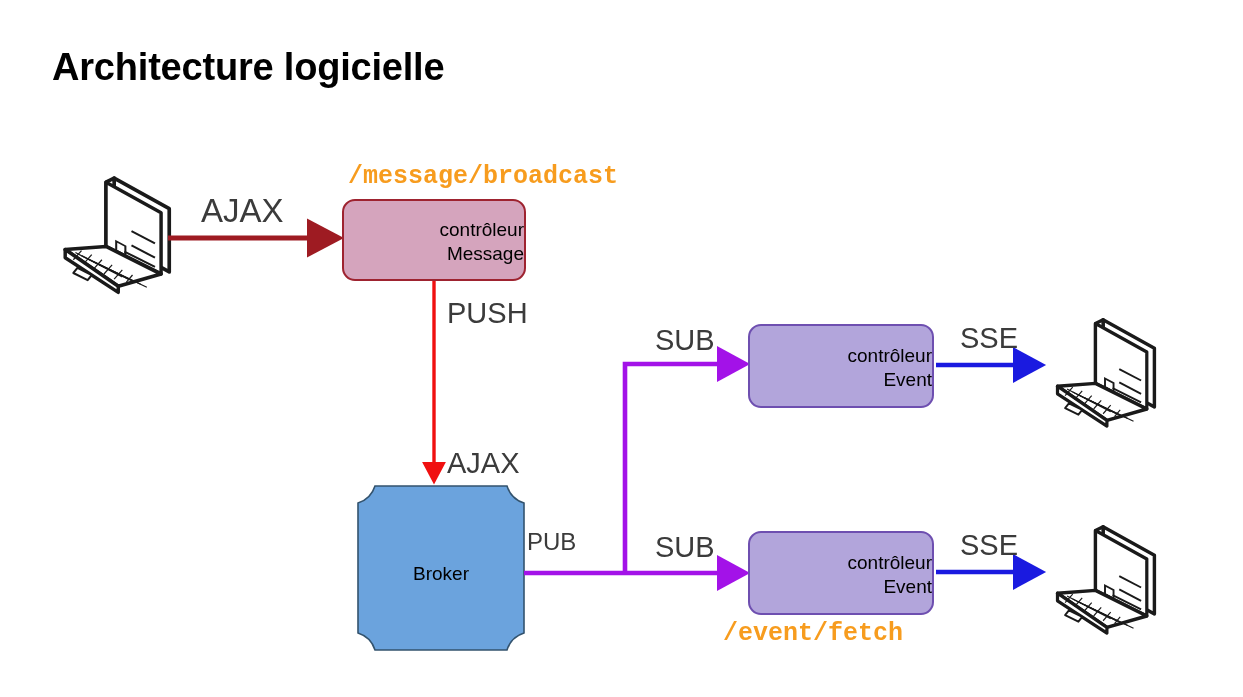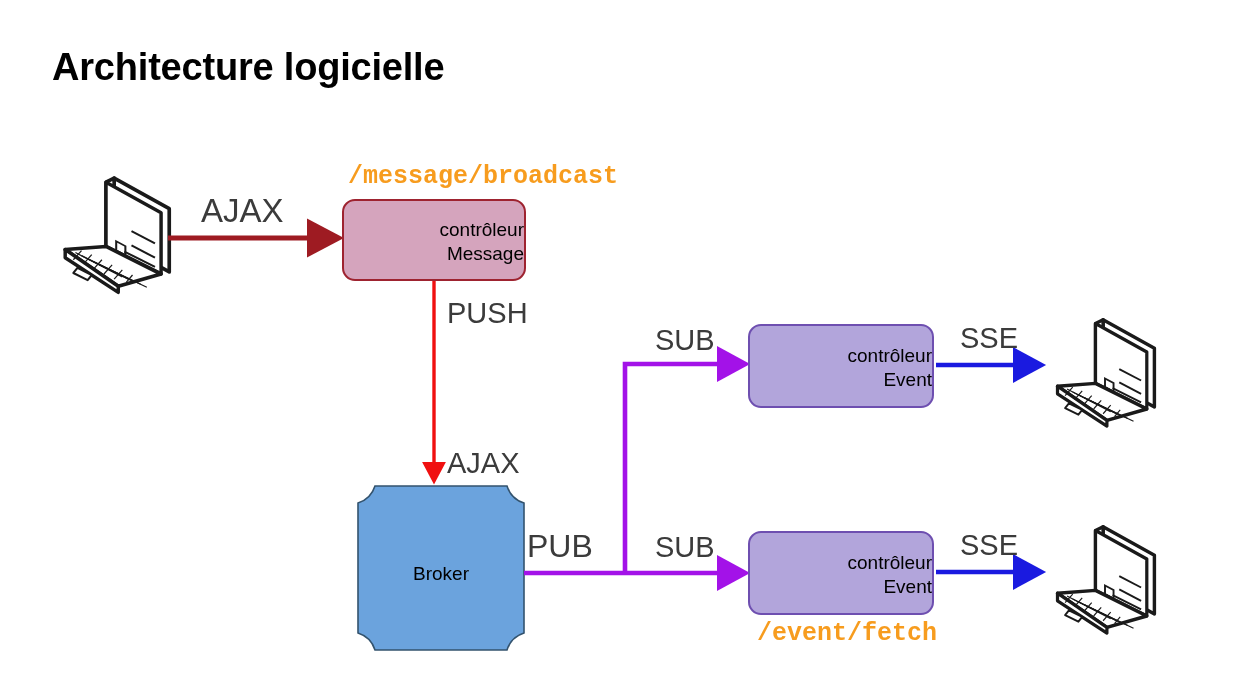--- a/index.html
+++ b/index.html
@@ -236,27 +236,27 @@
       <span>Event</span>
     </div>
   </div>
 
   <div class="edge-label" style="left:201px; top:192px; font-size:33px;">AJAX</div>
 
   <div class="edge-label" style="left:447px; top:297px; font-size:29px;">PUSH</div>
 
   <div class="edge-label" style="left:447px; top:447px; font-size:29px;">AJAX</div>
 
-  <div class="edge-label" style="left:527px; top:528px; font-size:32px;">PUB</div>
+  <div class="edge-label" style="left:527px; top:528px; font-size:24px;">PUB</div>
 
   <div class="edge-label" style="left:655px; top:324px; font-size:29px;">SUB</div>
 
   <div class="edge-label" style="left:655px; top:531px; font-size:29px;">SUB</div>
 
   <div class="edge-label" style="left:960px; top:322px; font-size:29px;">SSE</div>
 
   <div class="edge-label" style="left:960px; top:529px; font-size:29px;">SSE</div>
 
   <div class="route-label" style="left:348px; top:162px; font-size:25px;">/message/broadcast</div>
 
-  <div class="route-label" style="left:757px; top:619px; font-size:25px;">/event/fetch</div>
+  <div class="route-label" style="left:723px; top:619px; font-size:25px;">/event/fetch</div>
 
 </div>
 
 </body></html>

